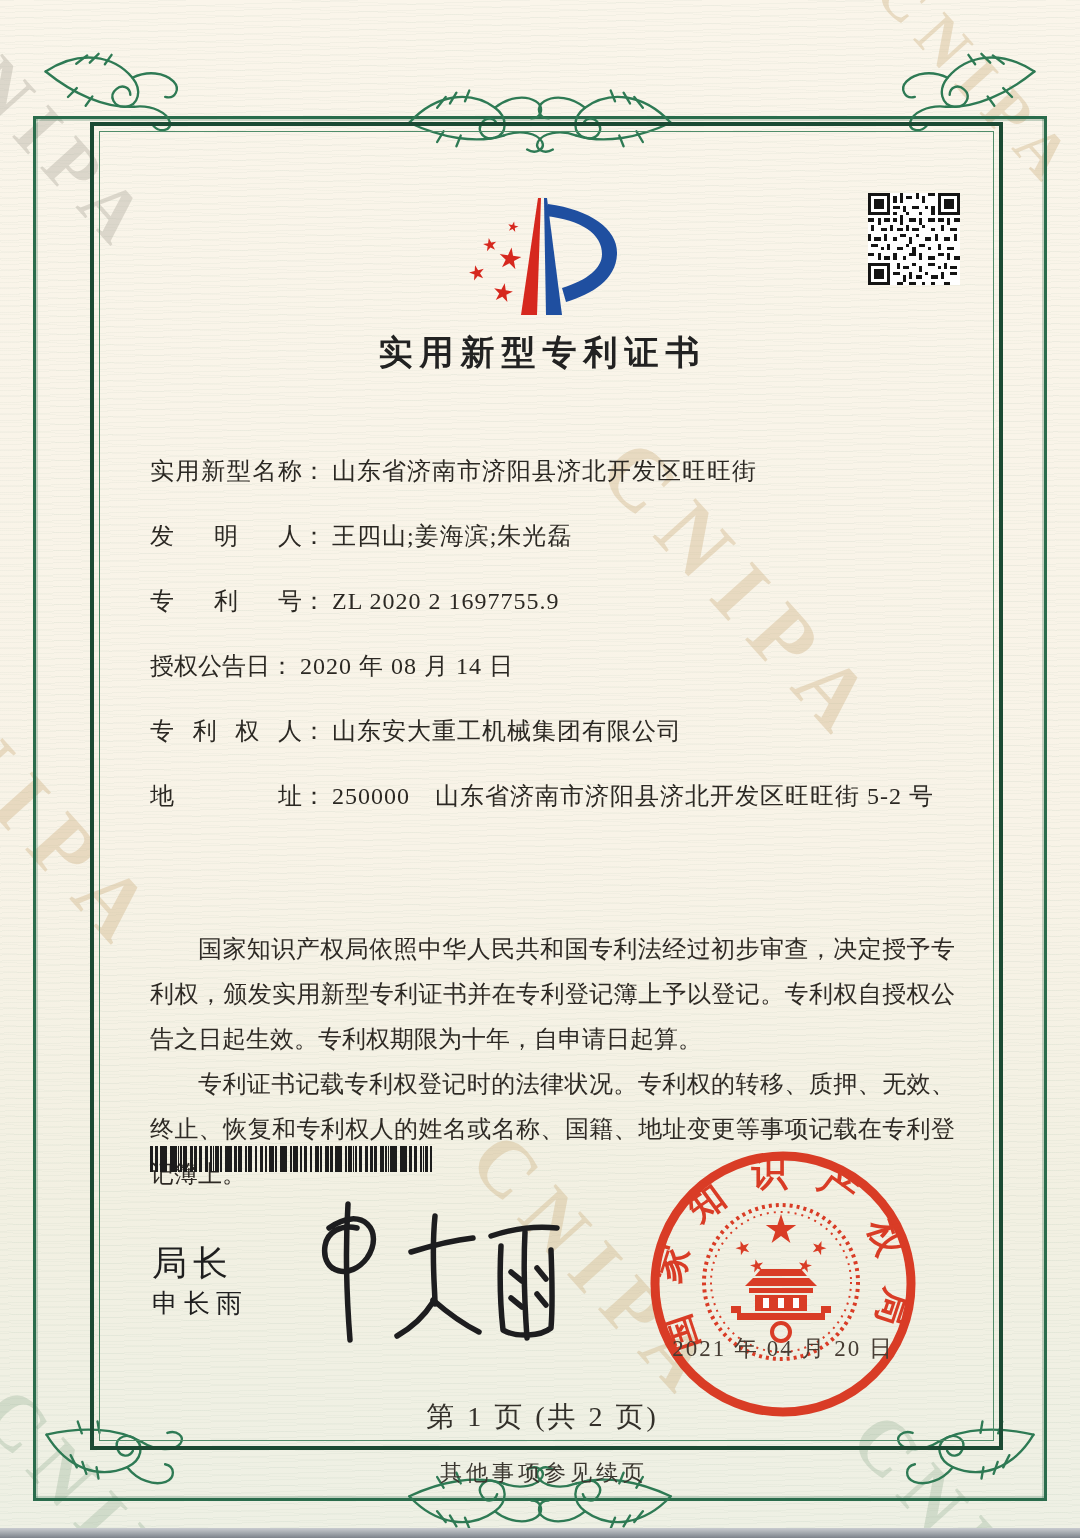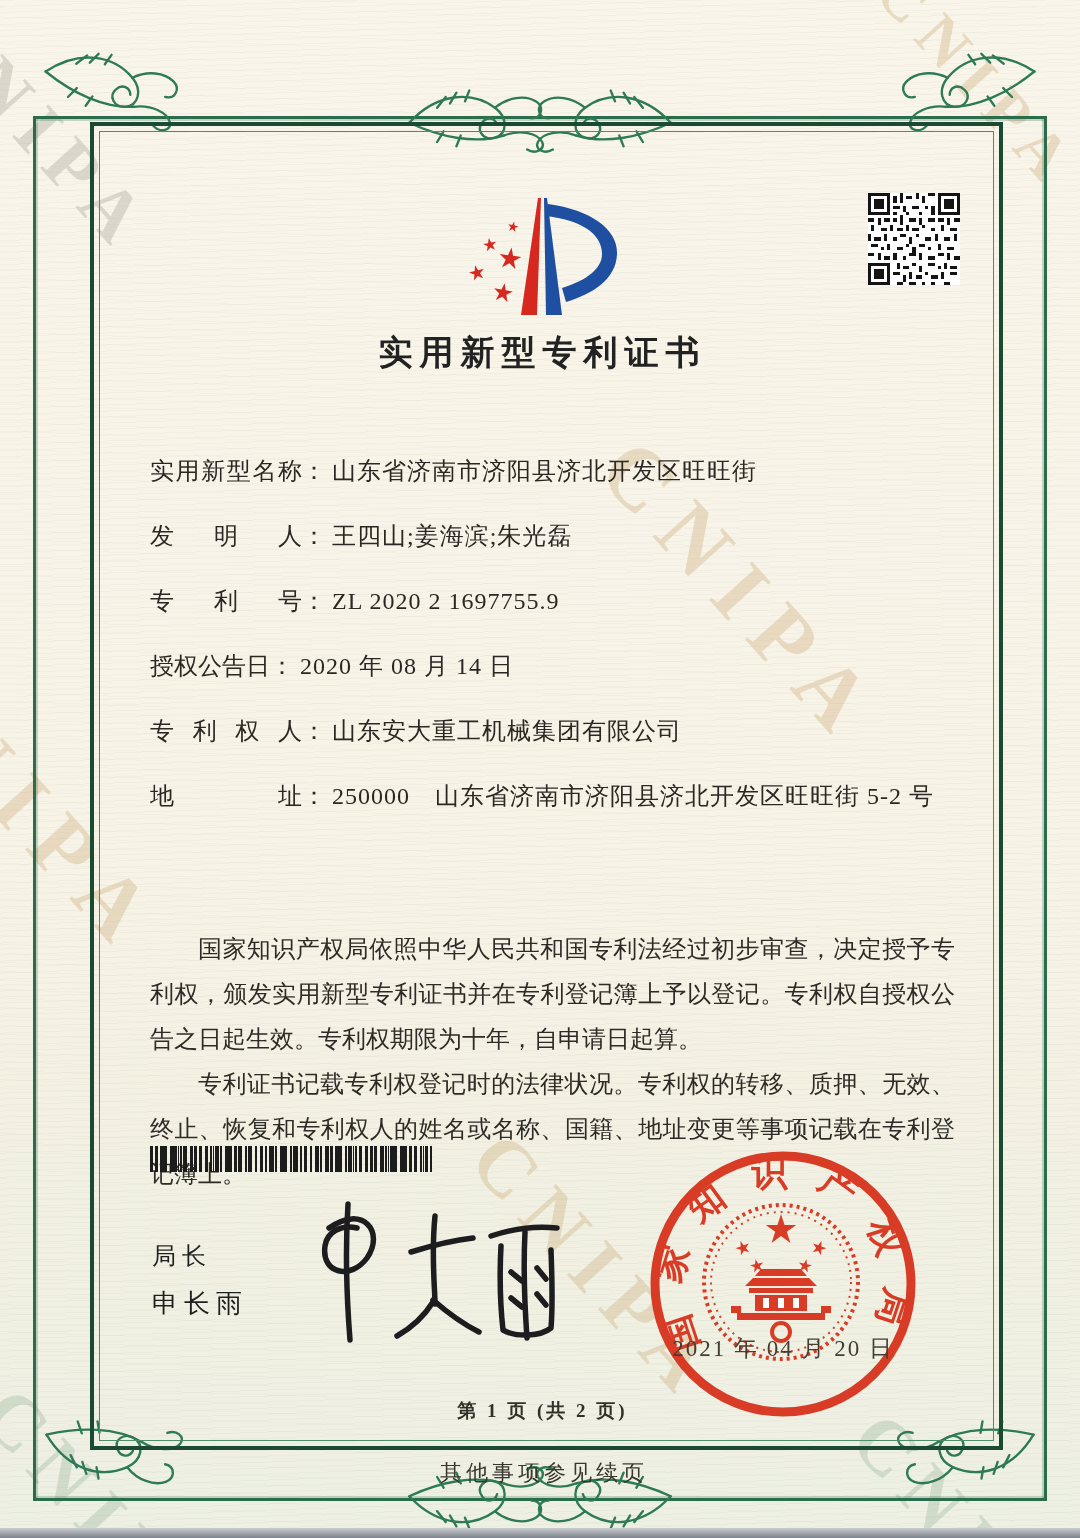--- a/index.html
+++ b/index.html
@@ -57,31 +57,31 @@
   
   .barcode{left:150px; top:1146px; width:283px; height:26px;
     background:
       repeating-linear-gradient(90deg,#1c1c1c 0 2px,transparent 2px 5px),
       repeating-linear-gradient(90deg,#1c1c1c 0 1px,transparent 1px 7px),
       repeating-linear-gradient(90deg,#1c1c1c 0 3px,transparent 3px 11px);
   }
 
   
   .director-title{left:152px; top:1240px; font-family:"Liberation Sans", sans-serif;
-                  font-size:24px; color:#1f1f1f; letter-spacing:6px;}
+                  font-size:35px; color:#1f1f1f; letter-spacing:6px;}
   .director-name{left:152px; top:1286px; font-family:"Liberation Sans", sans-serif;
                  font-size:26px; color:#1f1f1f; letter-spacing:6px;}
   .signature{left:285px; top:1192px; width:290px; height:160px;}
 
   
   .seal{left:633px; top:1134px; width:300px; height:300px; opacity:.95;}
 
   
-  .page-info{left:90px; top:1398px; width:905px; text-align:center; font-size:19px;
-             letter-spacing:3px; color:#33302a;font-weight:bold;}
+  .page-info{left:90px; top:1398px; width:905px; text-align:center; font-size:28px;
+             letter-spacing:3px; color:#33302a;}
   .cont-note{left:4px; top:1458px; width:1080px; text-align:center; font-size:22px;
              letter-spacing:4px; color:#3a362f;}
   .photo-edge{left:0; top:1528px; width:1080px; height:10px;
               background:linear-gradient(180deg,#c9ccd0,#7d838c);}
 </style>
 </head>
 <body>
 
 <div class="page">
 

